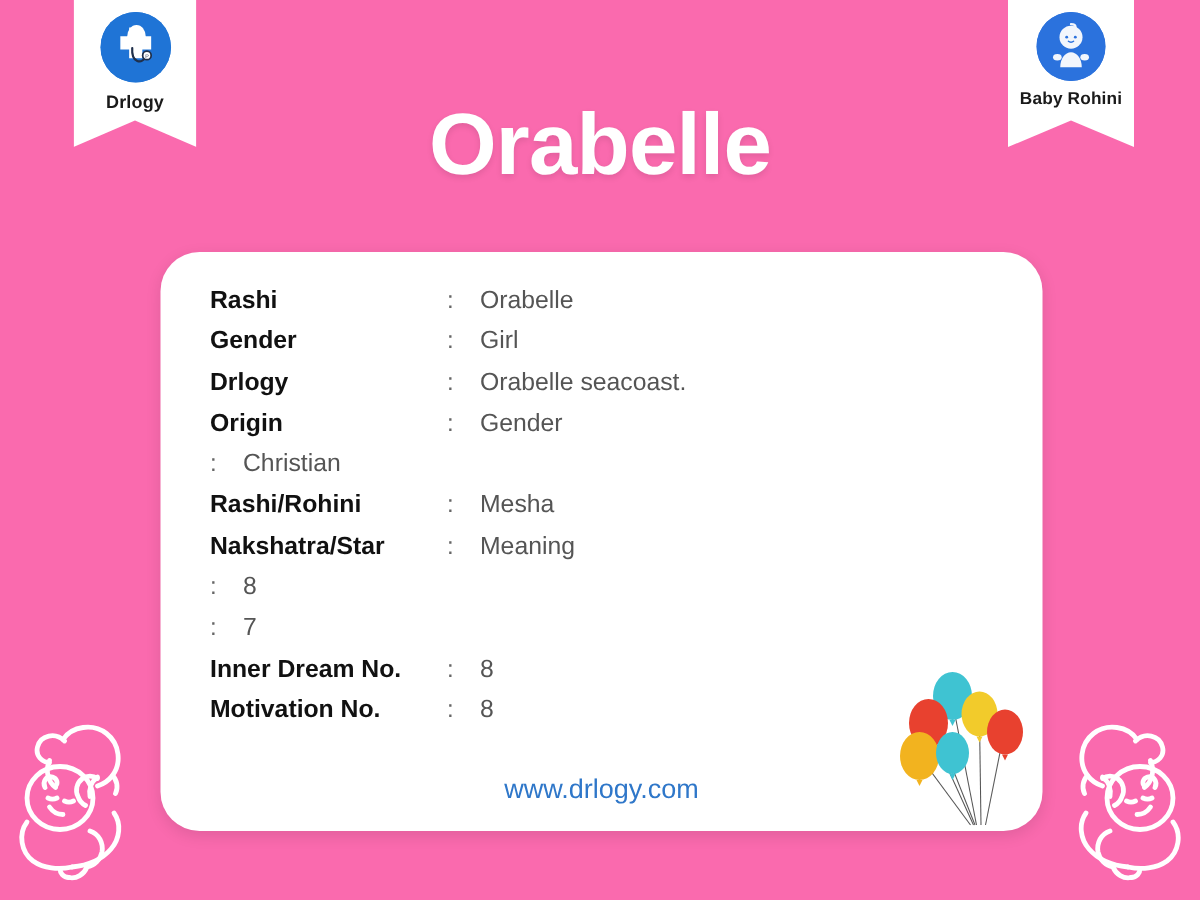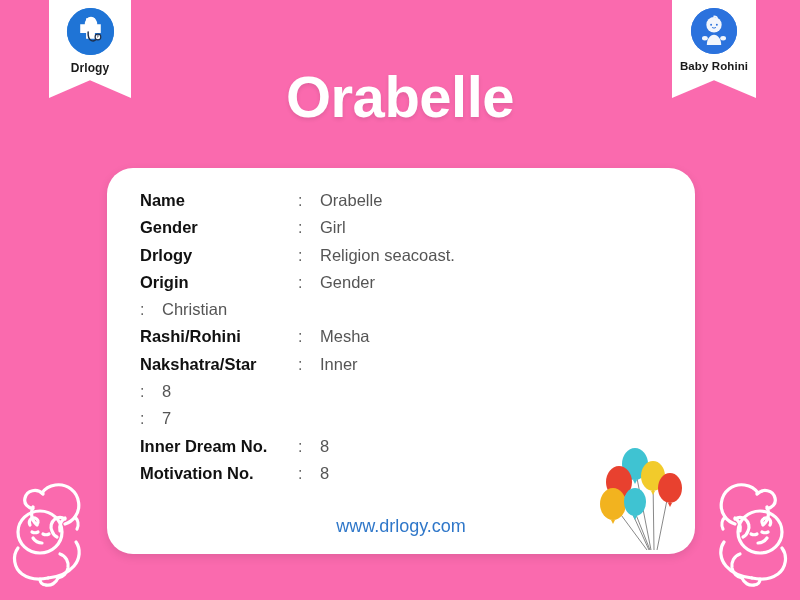--- a/index.html
+++ b/index.html
@@ -181,35 +181,35 @@
     <span class="badge-label">Baby Rohini</span>
   </div>
 
   <div id="title">Orabelle</div>
 
   <div id="card">
 
     <div id="info-table">
 
       <div class="row">
-        <span class="cell-label">Name</span>
+        <span class="cell-label">Rashi</span>
         <span class="cell-colon">:</span>
         <span class="cell-value">Orabelle</span>
       </div>
 
       <div class="row">
         <span class="cell-label">Gender</span>
         <span class="cell-colon">:</span>
         <span class="cell-value">Girl</span>
       </div>
 
       <div class="row">
         <span class="cell-label">Drlogy</span>
         <span class="cell-colon">:</span>
-        <span class="cell-value">Religion seacoast.</span>
+        <span class="cell-value">Orabelle seacoast.</span>
       </div>
 
       <div class="row">
         <span class="cell-label">Origin</span>
         <span class="cell-colon">:</span>
         <span class="cell-value">Gender</span>
       </div>
 
       <div class="row">
         <span class="cell-colon">:</span>
@@ -218,21 +218,21 @@
 
       <div class="row">
         <span class="cell-label">Rashi/Rohini</span>
         <span class="cell-colon">:</span>
         <span class="cell-value">Mesha</span>
       </div>
 
       <div class="row">
         <span class="cell-label">Nakshatra/Star</span>
         <span class="cell-colon">:</span>
-        <span class="cell-value">Inner</span>
+        <span class="cell-value">Meaning</span>
       </div>
 
       <div class="row">
         <span class="cell-colon">:</span>
         <span class="cell-value">8</span>
       </div>
 
       <div class="row">
         <span class="cell-colon">:</span>
         <span class="cell-value">7</span>

